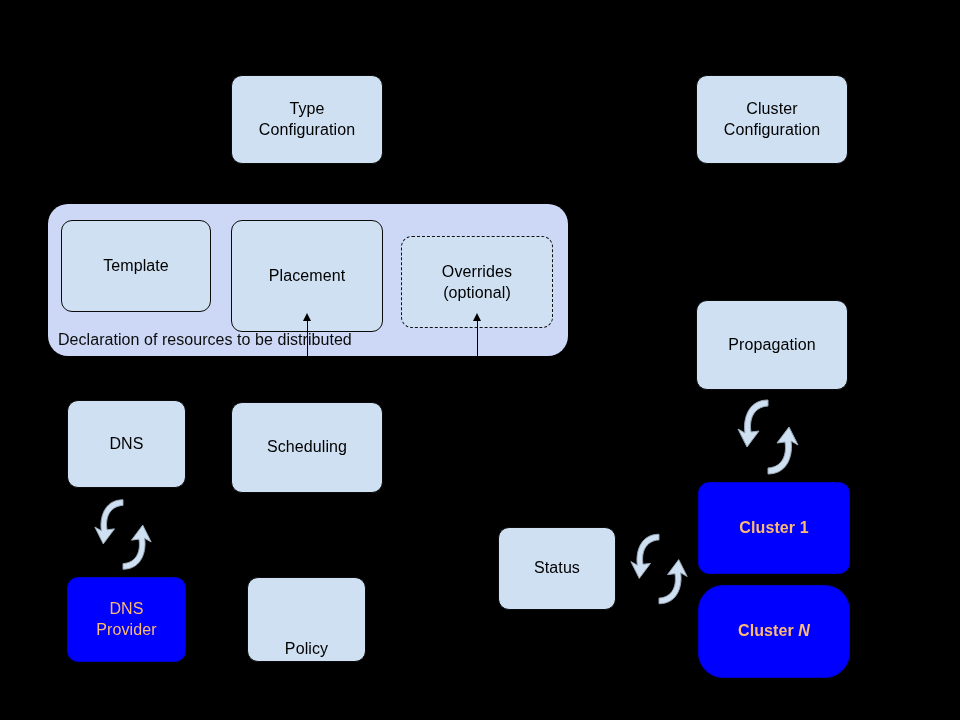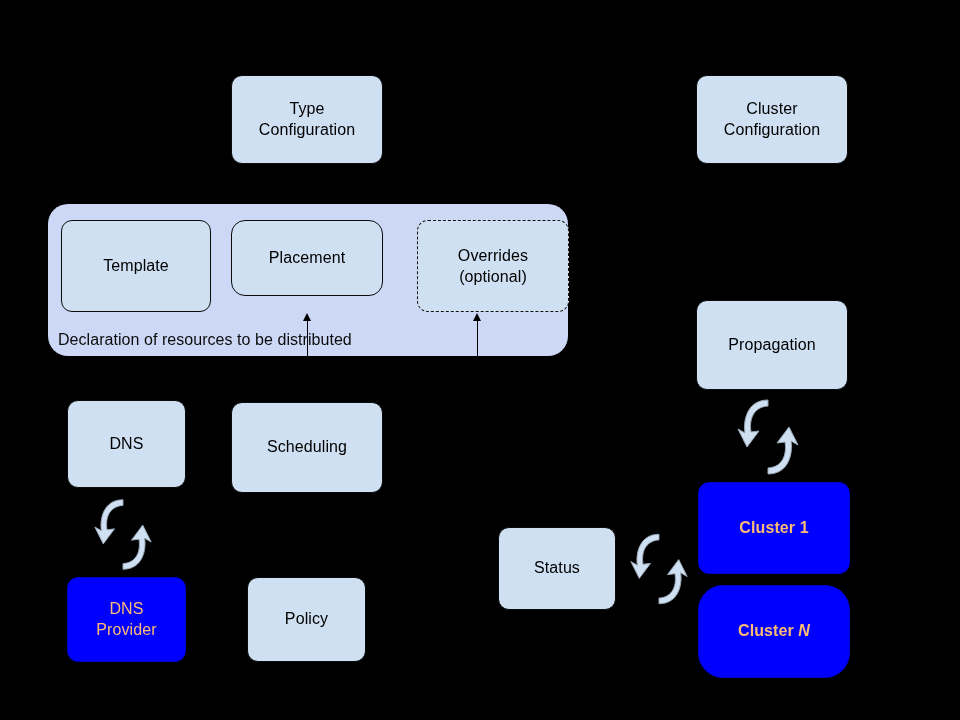--- a/index.html
+++ b/index.html
@@ -119,25 +119,25 @@
   <div class="arrow-head-down" style="left:473px; top:209px;"></div>
 
   <div class="group-box" style="left:48px; top:204px; width:520px; height:152px;"></div>
 
   <div class="group-caption" style="left:58px; top:331px;">Declaration of resources to be distributed</div>
 
   <div class="node" style="left:61px; top:220px; width:150px; height:92px;">
     <span class="label">Template</span>
   </div>
 
-  <div class="node" style="left:231px; top:220px; width:152px; height:76px;border-radius:14px;">
+  <div class="node" style="left:231px; top:220px; width:152px; height:112px;">
     <span class="label">Placement</span>
   </div>
 
-  <div class="node dashed" style="left:401px; top:220px; width:152px; height:92px;margin-left:16px;">
+  <div class="node dashed" style="left:401px; top:236px; width:152px; height:92px;">
     <span>
       <span class="label">Overrides</span>
       <span class="sub">(optional)</span>
     </span>
   </div>
 
   <div class="arrow-v" style="left:307px; top:320px; height:82px;"></div>
   <div class="arrow-head-up" style="left:303px; top:313px;"></div>
 
   <div class="arrow-v" style="left:477px; top:320px; height:82px;"></div>
@@ -190,17 +190,17 @@
     <span>
       <span class="label">DNS</span>
       <span class="label">Provider</span>
     </span>
   </div>
 
   <div class="node" style="left:231px; top:402px; width:152px; height:91px;">
     <span class="label">Scheduling</span>
   </div>
 
-  <div class="node" style="left:247px; top:577px; width:119px; height:85px;">
+  <div class="node" style="left:247px; top:577px; width:119px; height:85px;align-items:flex-end;">
     <span class="label">Policy</span>
   </div>
 
 </div>
 
 </body></html>

